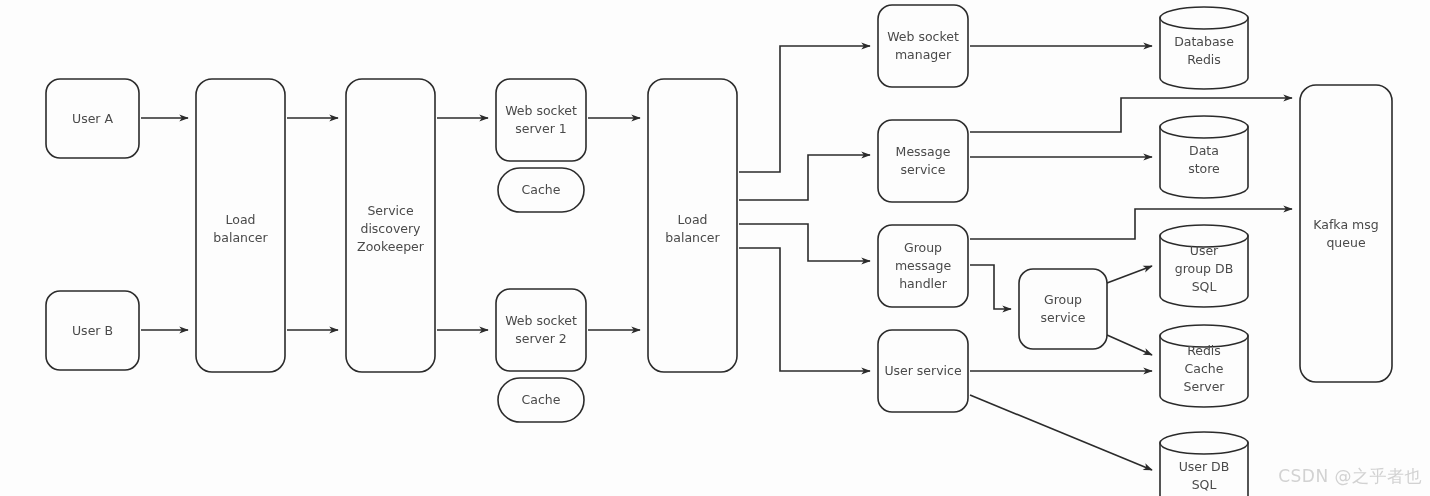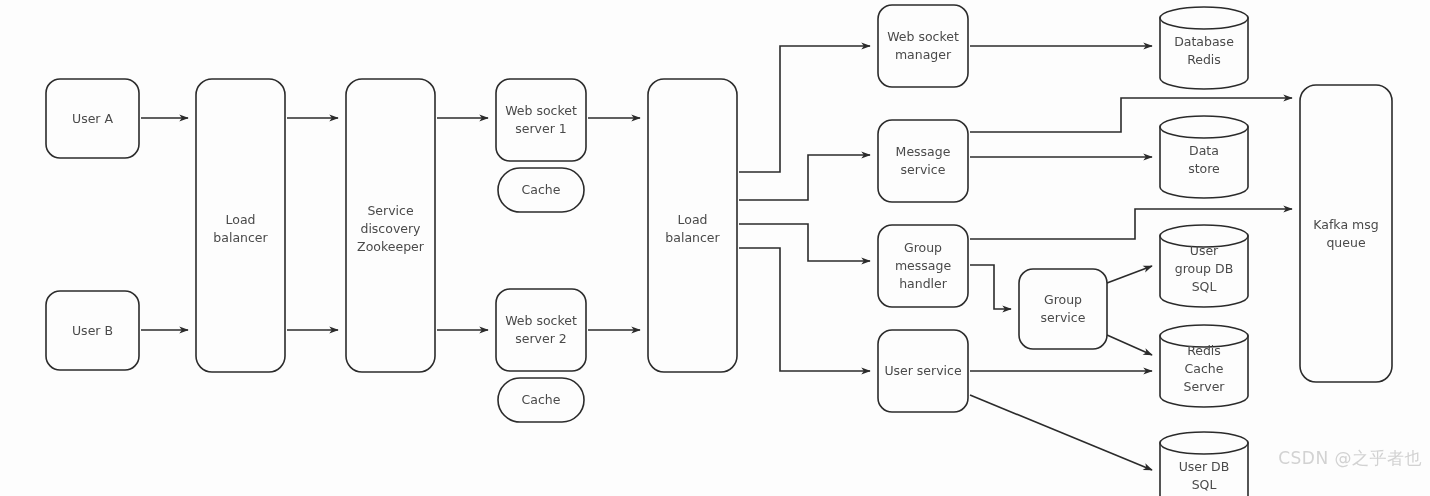--- a/index.html
+++ b/index.html
@@ -48,21 +48,21 @@
     fill: #4a4a4a;
     font-size: 12.5px;
     font-family: "DejaVu Sans", sans-serif;
     text-anchor: middle;
     dominant-baseline: middle;
     white-space: pre;
   }
   .watermark {
     position: absolute;
     right: 8px;
-    bottom: 26px;
+    bottom: 8px;
     color: #d2d2d2;
     font-size: 17px;
     font-family: "DejaVu Sans", sans-serif;
     letter-spacing: 0.5px;
     user-select: none;
   }
 </style>
 </head>
 <body>
 

